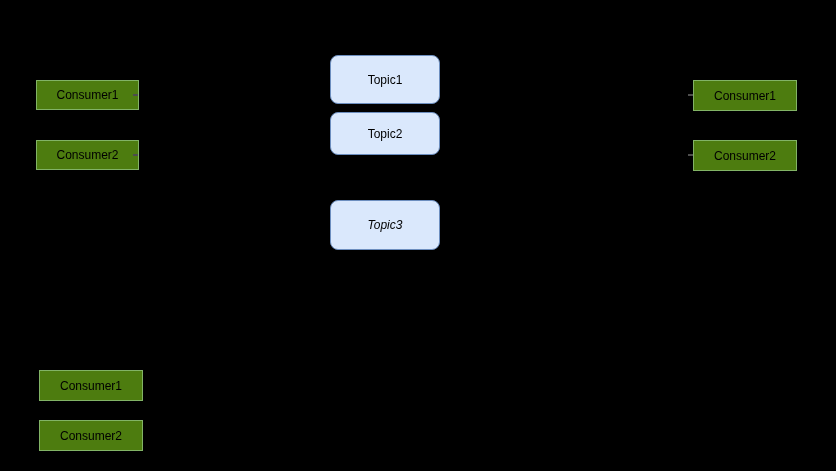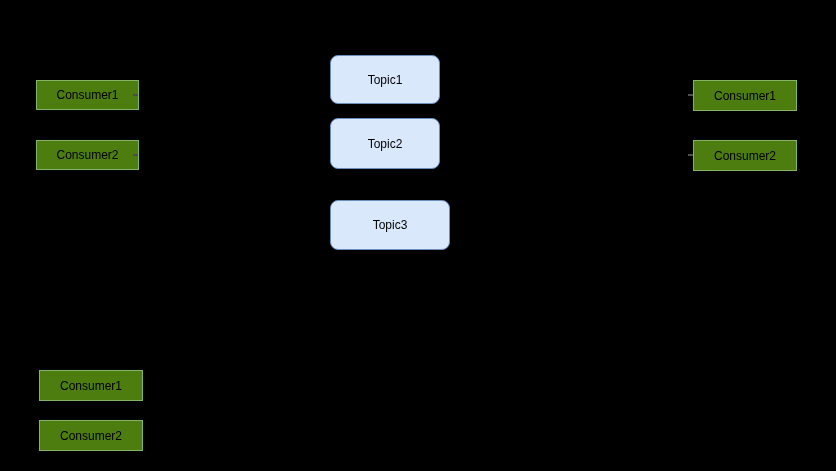--- a/index.html
+++ b/index.html
@@ -24,24 +24,24 @@
   <div class="node consumer" style="left:36px;top:80px;width:103px;height:30px;">
     <span>Consumer1</span>
   </div>
   <div class="node consumer" style="left:36px;top:140px;width:103px;height:30px;">
     <span>Consumer2</span>
   </div>
 
   <div class="node topic" style="left:330px;top:55px;width:110px;height:49px;">
     <span>Topic1</span>
   </div>
-  <div class="node topic" style="left:330px;top:118px;width:110px;height:51px;">
+  <div class="node topic" style="left:330px;top:112px;width:110px;height:43px;">
     <span>Topic2</span>
   </div>
-  <div class="node topic" style="left:330px;top:200px;width:120px;height:50px;">
+  <div class="node topic" style="left:330px;top:200px;width:110px;height:50px;font-style:italic;">
     <span>Topic3</span>
   </div>
 
   <div class="node consumer" style="left:693px;top:80px;width:104px;height:31px;">
     <span>Consumer1</span>
   </div>
   <div class="node consumer" style="left:693px;top:140px;width:104px;height:31px;">
     <span>Consumer2</span>
   </div>
 

